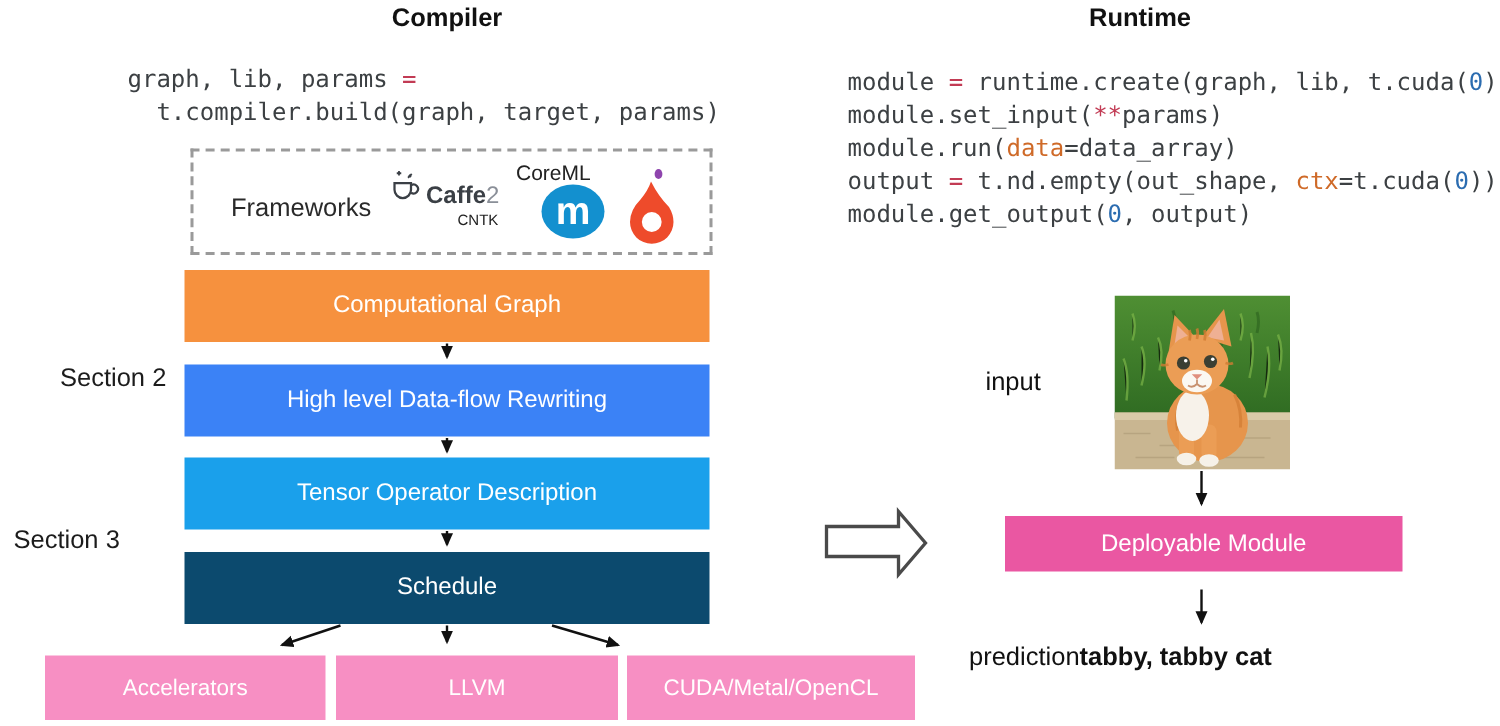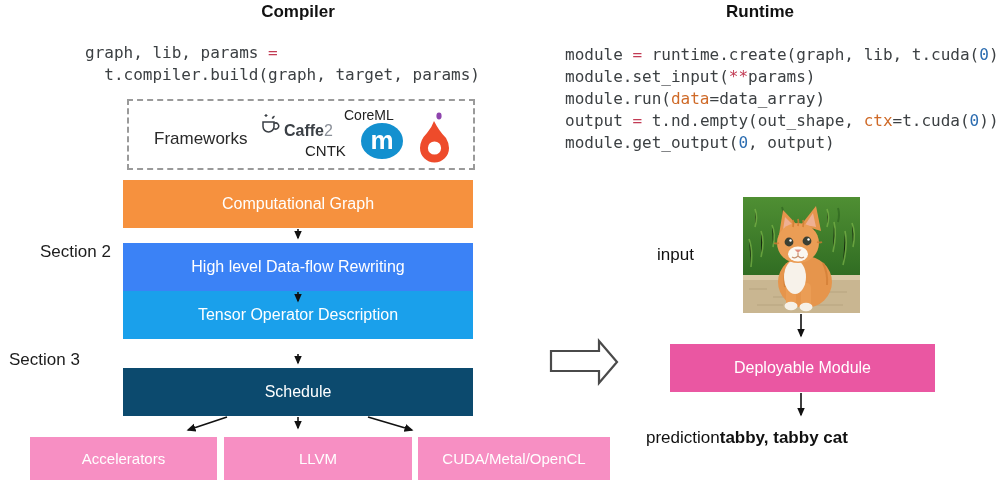--- a/index.html
+++ b/index.html
@@ -9,21 +9,21 @@
   .title{font-size:17px;font-weight:bold;text-align:center;color:#111;}
   .codeblock{font-family:"DejaVu Sans Mono",monospace;font-size:16px;line-height:22px;}
   .code-line{white-space:pre;height:22px;}
   .tok-d{color:#3c4043;}
   .tok-r{color:#c23b54;}
   .tok-o{color:#cf6a28;}
   .tok-b{color:#2b6cb0;}
   .fw-box{border:2px dashed #9a9a9a;}
   .fw-label{font-size:17px;color:#2a2a2a;}
   .fw-coreml{font-size:14px;color:#222;}
-  .fw-cntk{font-size:15px;color:#222;}
+  .fw-cntk{font-size:10px;color:#222;}
   .caffe-name{font-size:16px;font-weight:bold;color:#3a3f45;}
   .caffe-two{font-weight:normal;color:#8a8f98;}
   .mxnet{width:42px;height:36px;border-radius:50%;background:#1390cf;display:flex;
          align-items:center;justify-content:center;color:#fff;font-weight:bold;font-size:26px;line-height:1;}
   .stage{left:123px;width:350px;display:flex;align-items:center;justify-content:center;
          color:#fff;font-size:16px;}
   .target{top:437px;height:43px;display:flex;align-items:center;justify-content:center;
           color:#fff;font-size:15px;margin-left:20px;}
   .section-label{font-size:17px;color:#1c1c1c;}
   .side-label{font-size:17px;color:#111;}
@@ -82,21 +82,21 @@
 
   <div class="abs section-label" style="left:40px;top:242px;">Section 2</div>
   <div class="abs section-label" style="left:9px;top:350px;">Section 3</div>
 
   <div class="abs stage" style="top: 180px; height: 48px; background: rgb(246, 145, 62);">
     <span>Computational Graph</span>
   </div>
   <div class="abs stage" style="top: 243px; height: 48px; background: #3b82f6;">
     <span>High level Data-flow Rewriting</span>
   </div>
-  <div class="abs stage" style="top: 291px; height: 48px; background: rgb(26, 160, 235);">
+  <div class="abs stage" style="top: 305px; height: 48px; background: rgb(26, 160, 235);">
     <span>Tensor Operator Description</span>
   </div>
   <div class="abs stage" style="top: 368px; height: 48px; background: #0c4a6e;">
     <span>Schedule</span>
   </div>
 
   <div class="abs target" style="left: 10px; width: 187px; background: rgb(247, 143, 195);">
     <span>Accelerators</span>
   </div>
   <div class="abs target" style="left: 204px; width: 188px; background: rgb(247, 143, 195);">
@@ -167,21 +167,21 @@
         <circle cx="64" cy="44" r="4.4" fill="#3b3f33"></circle>
         <circle cx="47.5" cy="43.5" r="1.2" fill="#ffffff"></circle>
         <circle cx="65.5" cy="42.5" r="1.2" fill="#ffffff"></circle>
         <ellipse cx="55" cy="57" rx="10" ry="7.5" fill="#fbf8f2"></ellipse>
         <polygon points="51.5,52.5 58.5,52.5 55,56" fill="#e08f7e"></polygon>
         <path d="M55,56 v3 M55,59 q-3,3 -6,1 M55,59 q3,3 6,1" stroke="#c89270" stroke-width="1.2" fill="none"></path>
       </g>
     </svg>
   </div>
 
-  <div class="abs stage" style="left: 670px; width: 265px; top: 344px; height: 48px; background: rgb(234, 87, 162);">
+  <div class="abs stage" style="left: 670px; width: 265px; top: 344px; height: 37px; background: rgb(234, 87, 162);">
     <span>Deployable Module</span>
   </div>
 
   <div class="abs" style="left:646px;top:428px;display:flex;align-items:baseline;">
     <span class="side-label">prediction</span>
     <span class="pred-value">tabby, tabby cat</span>
   </div>
 
   <svg class="abs" style="left:0;top:0;pointer-events:none;" width="1000" height="484" viewBox="0 0 1000 484">
     <defs>

